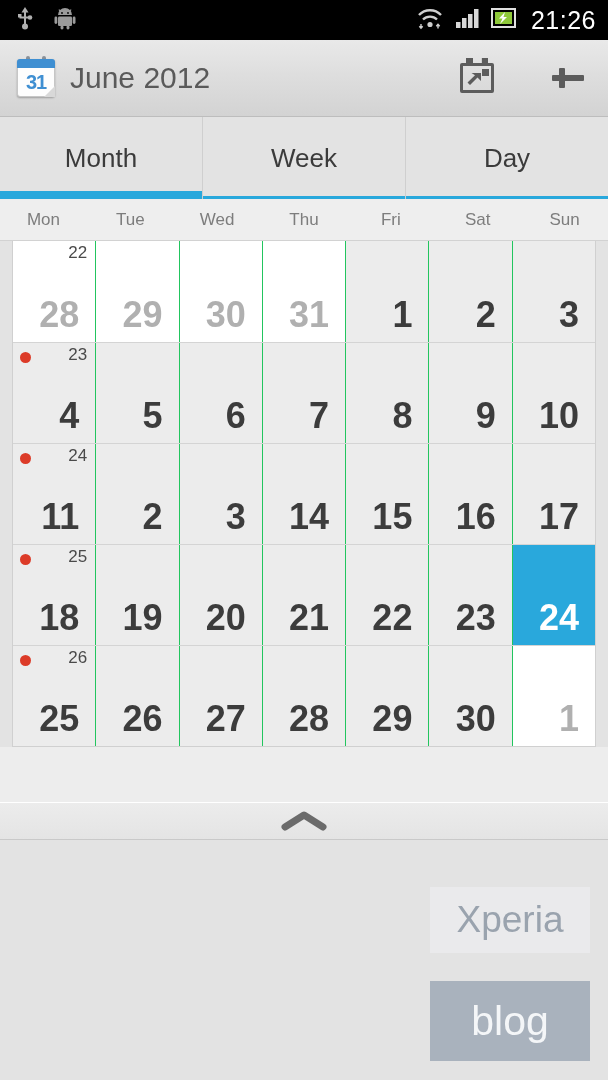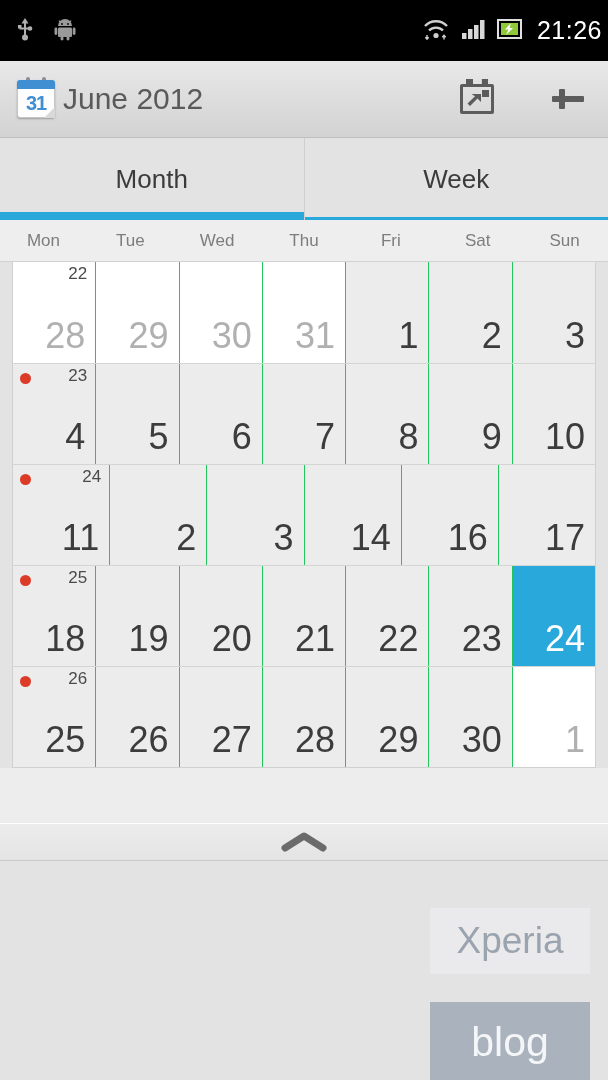--- a/index.html
+++ b/index.html
@@ -6,22 +6,22 @@
   html,body { width:608px; height:1080px; }
   body {
     font-family:"Liberation Sans", sans-serif;
     background:#e3e3e3;
     overflow:hidden;
     position:relative;
   }
 
   
   #status-bar{
-    height:61px; background:#000; display:flex; align-items:center;
-    justify-content:space-between; padding:0 6px 0 16px;
+    height:40px; background:#000; display:flex; align-items:center;
+    justify-content:space-between; padding:0 12px 0 16px;
   }
   .sb-left{ display:flex; align-items:center; gap:20px; }
   .sb-right{ display:flex; align-items:center; gap:10px; }
   .sb-time{ color:#fff; font-size:25px; letter-spacing:.5px; margin-left:4px;}
   .ico{ display:inline-block; }
 
   
   #action-bar{
     height:77px;
     background:linear-gradient(to bottom,#e9e9e9 0%,#dedede 45%,#d3d3d3 100%);
@@ -48,21 +48,21 @@
     position:absolute; left:3px; top:11px; width:38px; height:30px;
     display:flex; align-items:center; justify-content:center;
     color:#3f8fd2; font-size:20px; font-weight:bold; letter-spacing:-1px;
   }
   #app-icon .fold{
     position:absolute; right:3px; bottom:3px;
     border-width:0 0 11px 11px; border-style:solid;
     border-color:transparent transparent #d8d8d8 transparent;
   }
   #title{
-    font-size:30px; color:#5a5a5a; margin-left:5px; font-weight:400;
+    font-size:30px; color:#5a5a5a; margin-left:12px; font-weight:400;
     flex:1 1 auto;
   }
   #today-btn{ width:46px; height:46px; position:relative; margin-right:46px; }
   #today-btn .frame{
     position:absolute; left:6px; top:8px; width:34px; height:30px;
     border:3px solid #5c5c5c; border-radius:2px;
   }
   #today-btn .tab{
     position:absolute; width:7px; height:5px; background:#5c5c5c; top:3px;
   }
@@ -107,22 +107,22 @@
   .week-row{ display:flex; height:101px; border-top:1px solid #d4d4d4; position:relative;}
   .week-row:first-child{ border-top:none; }
   .day-cell{
     flex:1 1 0; position:relative; border-left:1px solid #22c55e;
     background:#ececec;
   }
   .day-cell:first-child{ border-left:none; }
   .day-cell.other{ background:#ffffff; }
   .day-cell.selected{ background:#29a8dc; }
   .daynum{
-    position:absolute; right:10px; bottom:6px;
-    font-size:36px; color:#3c3c3c; font-weight:400;
+    position:absolute; right:16px; bottom:6px;
+    font-size:36px; color:#3c3c3c; font-weight:700;
   }
   .day-cell.other .daynum{ color:#b0b0b0; }
   .day-cell.selected .daynum{ color:#ffffff; }
   .weeknum{
     position:absolute; right:8px; top:2px; font-size:17px; color:#4a4a4a;
   }
   .dot{
     position:absolute; left:7px; top:9px; width:11px; height:11px;
     border-radius:50%; background:#dc3b28;
   }
@@ -241,20 +241,24 @@
 
 <div id="tabs">
   <div class="tab active">
     <span>Month</span>
     <span class="underline"></span>
   </div>
   <div class="tab">
     <span>Week</span>
     <span class="underline"></span>
   </div>
+  <div class="tab">
+    <span>Day</span>
+    <span class="underline"></span>
+  </div>
 </div>
 
 <div id="weekdays">
   <div>Mon</div>
   <div>Tue</div>
   <div>Wed</div>
   <div>Thu</div>
   <div>Fri</div>
   <div>Sat</div>
   <div>Sun</div>
@@ -319,20 +323,23 @@
       <div class="day-cell">
         <span class="daynum">2</span>
       </div>
       <div class="day-cell">
         <span class="daynum">3</span>
       </div>
       <div class="day-cell">
         <span class="daynum">14</span>
       </div>
       <div class="day-cell">
+        <span class="daynum">15</span>
+      </div>
+      <div class="day-cell">
         <span class="daynum">16</span>
       </div>
       <div class="day-cell">
         <span class="daynum">17</span>
       </div>
     </div>
     <div class="week-row">
       <div class="day-cell">
         <span class="dot"></span>
         <span class="weeknum">25</span>

